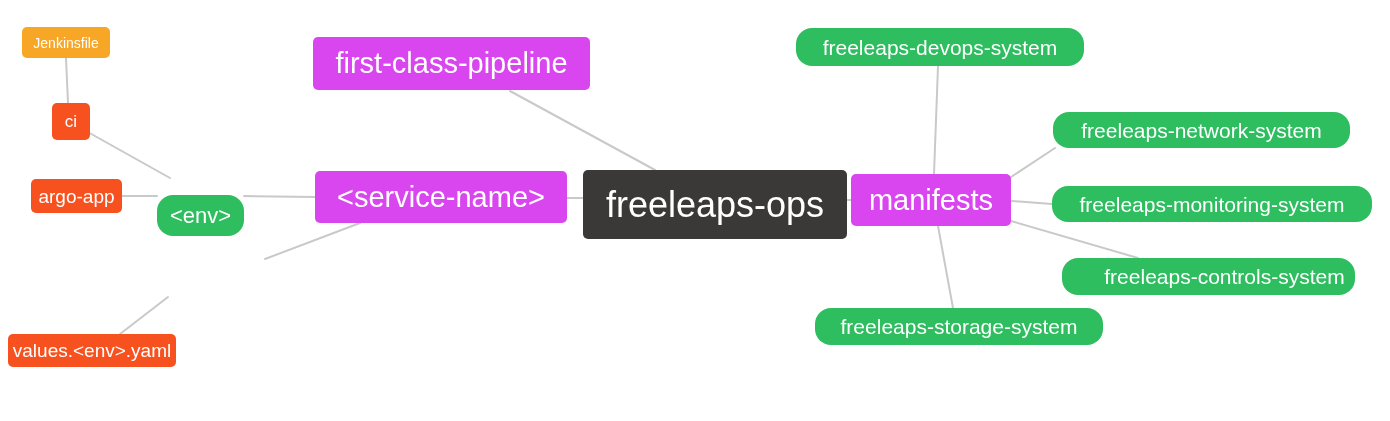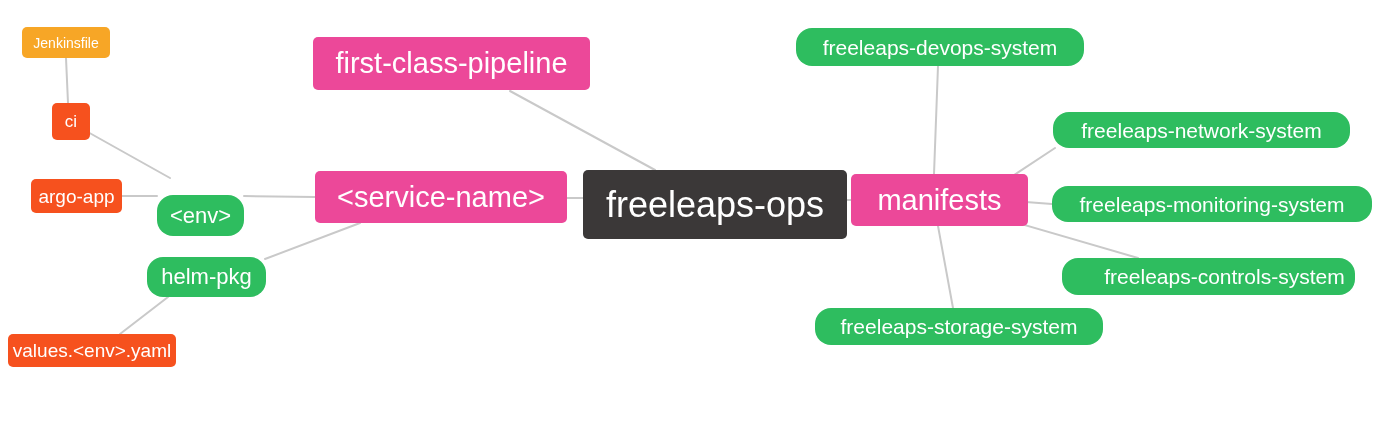--- a/index.html
+++ b/index.html
@@ -23,36 +23,36 @@
     align-items: center;
     justify-content: center;
     color: #ffffff;
     border-radius: 5px;
     white-space: nowrap;
     box-sizing: border-box;
     cursor: default;
     line-height: 1;
   }
   .dark   { background: #3b3838; text-align: right; }
-  .blue   { background: #ec4899; }
+  .blue   { background: #d946ef; }
   .green  { background: #2ebd5f; border-radius: 16px; }
   .orange { background: #f7a626; }
   .red    { background: #f6511e; }
 
   
   .n-jenkinsfile { left: 22px;  top: 27px;  width: 88px;  height: 31px; font-size: 14px; }
   .n-ci          { left: 52px;  top: 103px; width: 38px;  height: 37px; font-size: 17px; }
   .n-argo-app    { left: 31px;  top: 179px; width: 91px;  height: 34px; font-size: 19px; }
   .n-env         { left: 157px; top: 175px; width: 87px;  height: 41px; font-size: 22px; margin-top: 20px; }
   .n-helm-pkg    { left: 147px; top: 257px; width: 119px; height: 40px; font-size: 22px; }
   .n-values      { left: 8px;   top: 334px; width: 168px; height: 33px; font-size: 19px; }
   .n-fcp         { left: 313px; top: 37px;  width: 277px; height: 53px; font-size: 29px; }
   .n-service     { left: 315px; top: 171px; width: 252px; height: 52px; font-size: 29px; }
   .n-root        { left: 583px; top: 170px; width: 264px; height: 69px; font-size: 36px; }
-  .n-manifests   { left: 851px; top: 174px; width: 177px; height: 52px; font-size: 29px; }
+  .n-manifests   { left: 851px; top: 174px; width: 160px; height: 52px; font-size: 29px; }
   .n-devops      { left: 796px; top: 28px;  width: 288px; height: 38px; font-size: 21px; }
   .n-network     { left: 1053px;top: 112px; width: 297px; height: 36px; font-size: 21px; }
   .n-monitoring  { left: 1052px;top: 186px; width: 320px; height: 36px; font-size: 21px; }
   .n-controls    { left: 1062px;top: 258px; width: 293px; height: 37px; font-size: 21px; padding-left: 32px; }
   .n-storage     { left: 815px; top: 308px; width: 288px; height: 37px; font-size: 21px; }
 </style>
 </head>
 <body>
 
 <div id="canvas">
@@ -77,21 +77,20 @@
   </svg>
 
   <div class="node orange n-jenkinsfile">Jenkinsfile</div>
 
   <div class="node red n-ci">ci</div>
 
   <div class="node red n-argo-app">argo-app</div>
 
   <div class="node green n-env">&lt;env&gt;</div>
 
-  <div class="node green n-helm-pkg">helm-pkg</div>
 
   <div class="node red n-values">values.&lt;env&gt;.yaml</div>
 
   <div class="node blue n-fcp">first-class-pipeline</div>
 
   <div class="node blue n-service">&lt;service-name&gt;</div>
 
   <div class="node dark n-root">freeleaps-ops</div>
 
   <div class="node blue n-manifests">manifests</div>

